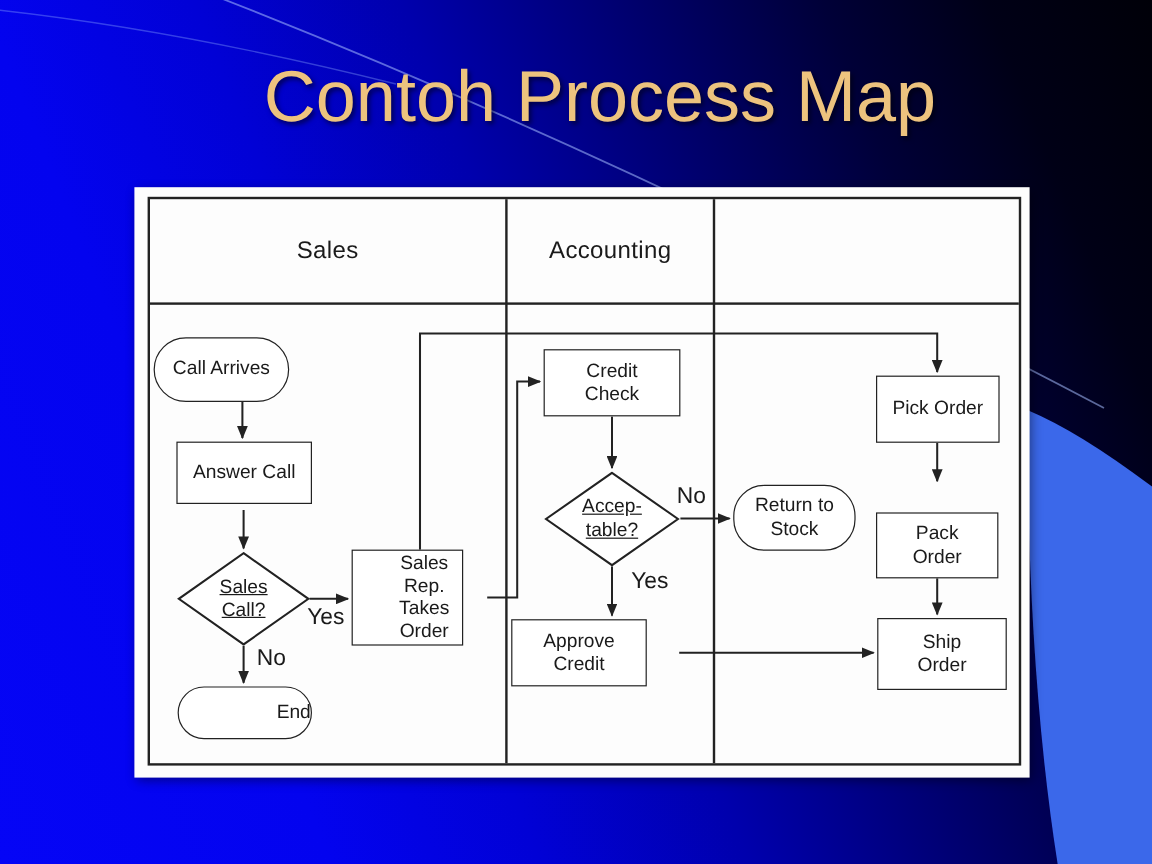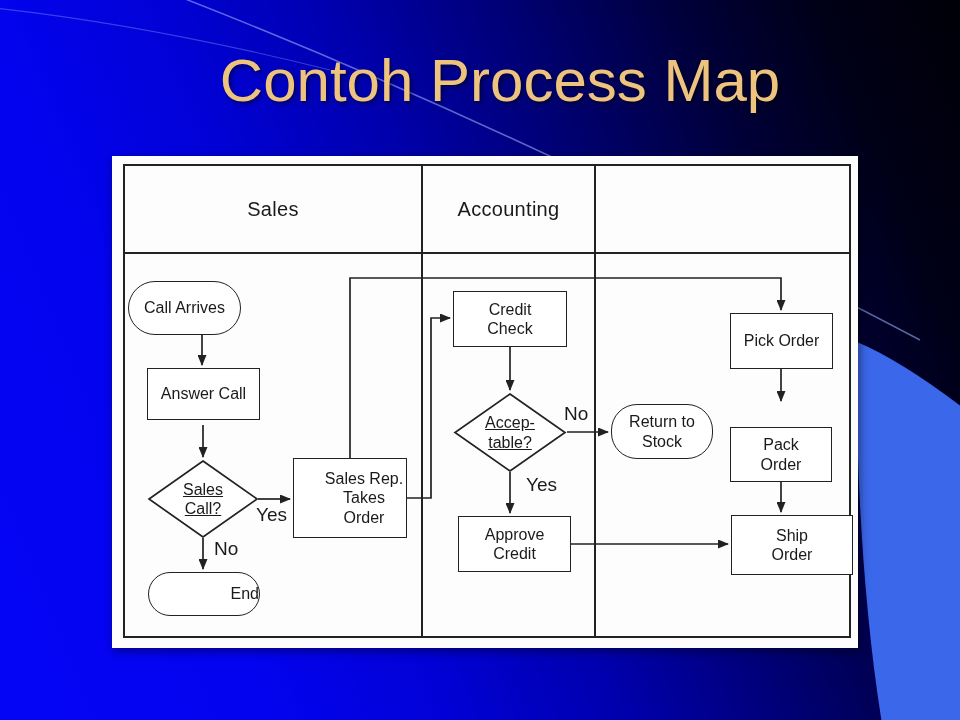--- a/index.html
+++ b/index.html
@@ -102,21 +102,21 @@
   </div>
 
   <div class="node decision" style="left:147px;top:460px;width:112px;height:78px;">
     <svg class="diamond-svg" viewBox="0 0 112 78" preserveAspectRatio="none">
       <polygon points="56,1 110,39 56,77 2,39" fill="#fff" stroke="#222" stroke-width="1.7"></polygon>
     </svg>
     <span class="diamond-label">Sales
 Call?</span>
   </div>
 
-  <div class="node" style="left:293px;top:458px;width:114px;height:80px;padding-left:28px;">
+  <div class="node" style="left:293px;top:458px;width:93px;height:80px;padding-left:28px;">
     <span>Sales Rep.
 Takes
 Order</span>
   </div>
 
   <div class="node terminator" style="left:148px;top:572px;width:112px;height:44px;border-radius:22px;justify-content:flex-end;">
     <span>End</span>
   </div>
 
   <div class="node" style="left:453px;top:291px;width:114px;height:56px;">
@@ -125,40 +125,40 @@
   </div>
 
   <div class="node decision" style="left:453px;top:393px;width:114px;height:79px;">
     <svg class="diamond-svg" viewBox="0 0 114 79" preserveAspectRatio="none">
       <polygon points="57,1 112,39.5 57,78 2,39.5" fill="#fff" stroke="#222" stroke-width="1.7"></polygon>
     </svg>
     <span class="diamond-label">Accep-
 table?</span>
   </div>
 
-  <div class="node" style="left:458px;top:516px;width:113px;height:56px;">
+  <div class="node" style="left:426px;top:516px;width:113px;height:56px;">
     <span>Approve
 Credit</span>
   </div>
 
   <div class="node" style="left:611px;top:404px;width:102px;height:55px;border-radius:26px;">
     <span>Return to
 Stock</span>
   </div>
 
   <div class="node" style="left:730px;top:313px;width:103px;height:56px;">
     <span>Pick Order</span>
   </div>
 
   <div class="node" style="left:730px;top:399px;width:102px;height:55px;margin-top:28px;">
     <span>Pack
 Order</span>
   </div>
 
-  <div class="node" style="left:731px;top:515px;width:122px;height:60px;">
+  <div class="node" style="left:731px;top:515px;width:108px;height:60px;">
     <span>Ship
 Order</span>
   </div>
 
   <div class="edge-label" style="left:256px;top:504px;">Yes</div>
   <div class="edge-label" style="left:214px;top:538px;">No</div>
   <div class="edge-label" style="left:564px;top:403px;">No</div>
   <div class="edge-label" style="left:526px;top:474px;">Yes</div>
 
 </div>

